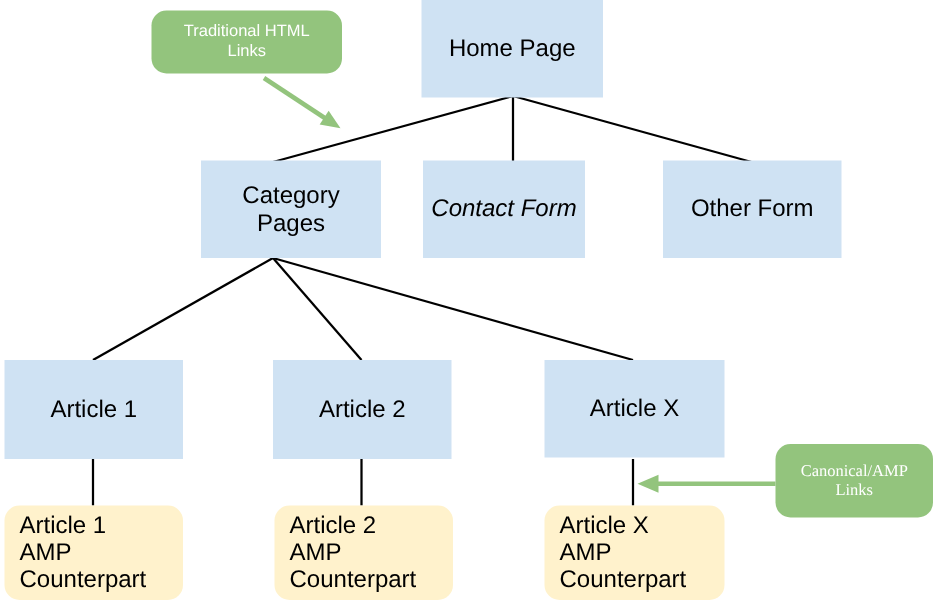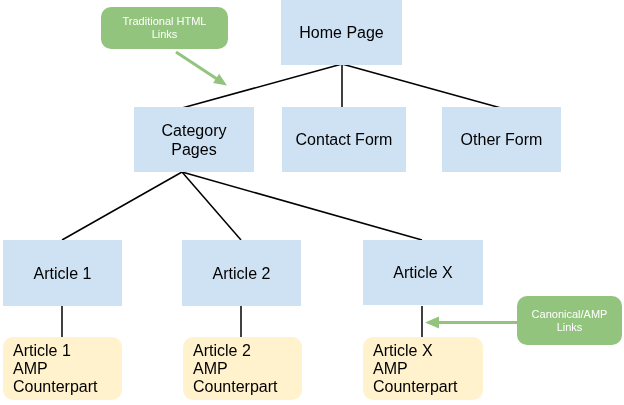--- a/index.html
+++ b/index.html
@@ -21,32 +21,32 @@
   .amp .lbl{line-height:18px;}
   .callout{
     background:#93c47d;border-radius:10px;color:#ffffff;
     font-size:11px;text-align:center;
   }
   .callout .lbl{line-height:13px;}
 
   
   #home-page      {left:281px;top:0px;   width:121px;height:65px;justify-content:center;}
   #category-pages {left:122px;top:107px; width:120px;height:65px;margin-left:12px;}
-  #contact-form   {left:282px;top:107px; width:124px;height:65px;}
+  #contact-form   {left:282px;top:107px; width:108px;height:65px;font-style:italic;}
   #other-pages    {left:442px;top:107px; width:119px;height:65px;}
   #article-1      {left:3px;  top:240px; width:119px;height:66px;}
   #article-2      {left:182px;top:240px; width:119px;height:66px;}
   #article-x      {left:363px;top:240px; width:120px;height:65px;}
   
   #article-1-amp  {left:3px;  top:337px; width:119px;height:63px;}
   #article-2-amp  {left:183px;top:337px; width:119px;height:63px;}
   #article-x-amp  {left:363px;top:337px; width:120px;height:63px;}
   
   #callout-traditional {left:101px;top:7px;  width:127px;height:42px;}
-  #callout-canonical   {left:517px;top:296px;width:105px;height:49px;}
+  #callout-canonical   {left:517px;top:296px;width:105px;height:49px;font-family:Liberation Serif, serif;}
 </style>
 </head>
 <body>
 
 <div class="stage">
 
   <svg class="wires" width="624" height="405" viewBox="0 0 624 405">
 
     <g stroke="#000000" stroke-width="1.5">
       <line x1="342" y1="64" x2="182" y2="108"></line>

